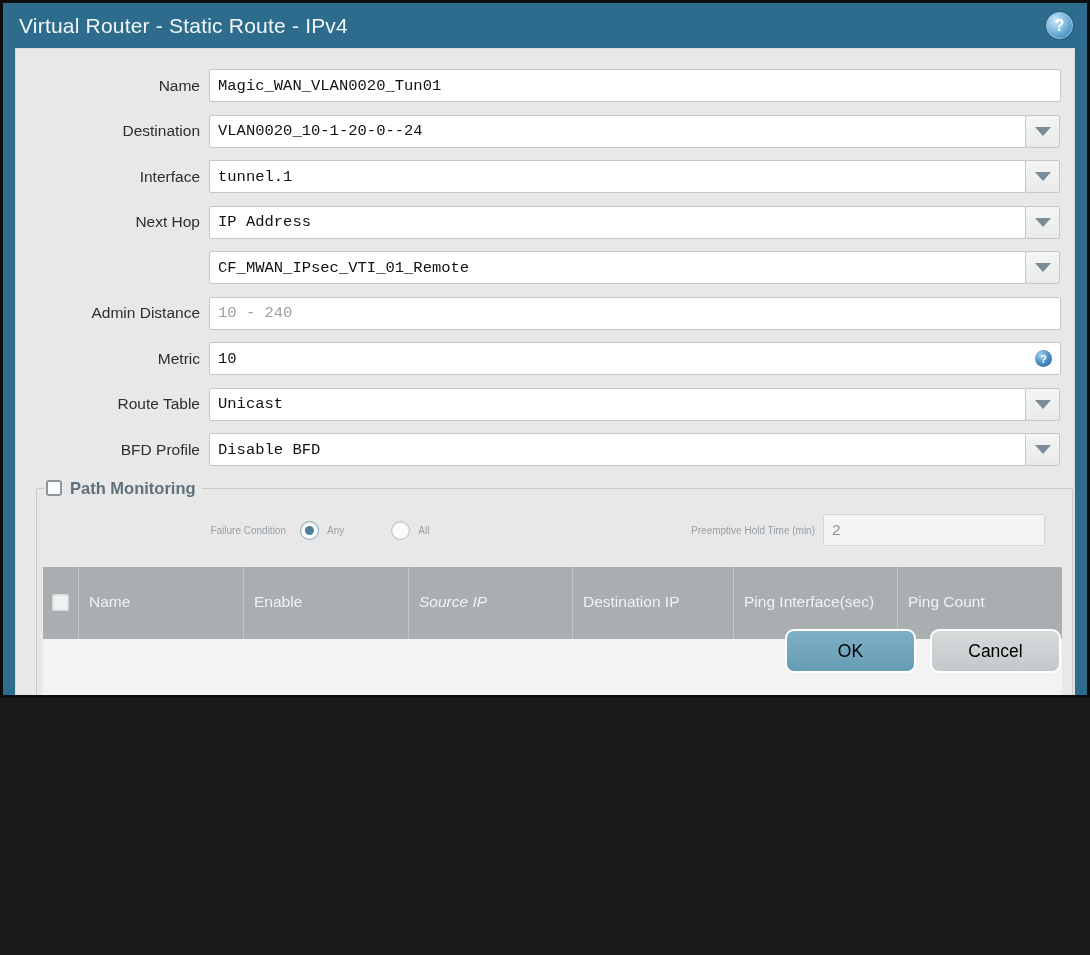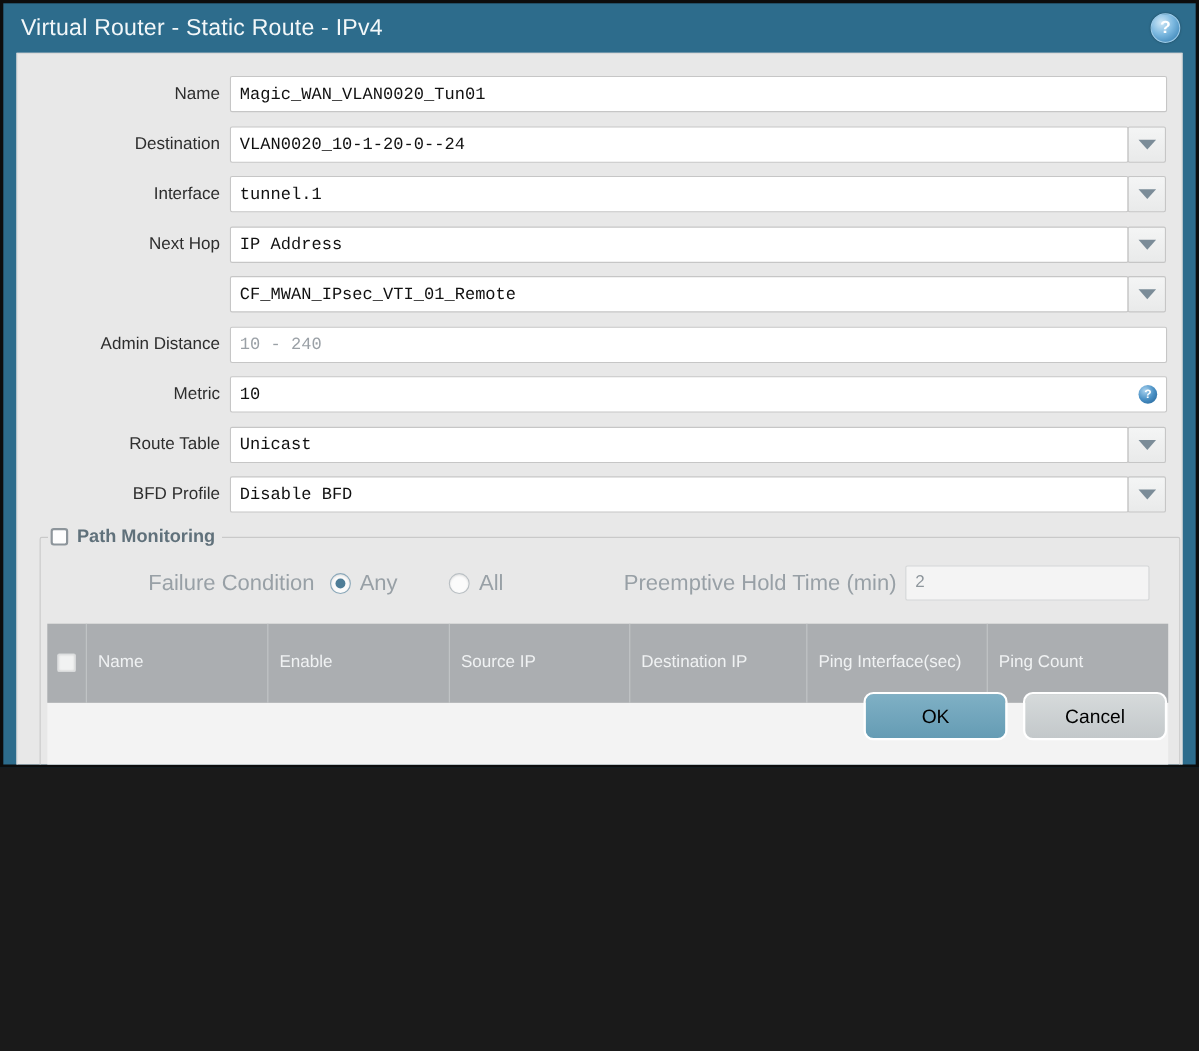--- a/index.html
+++ b/index.html
@@ -44,42 +44,42 @@
 
   
   fieldset.pm{ margin:12px 10px 0 20px; border:1px solid #c9c9c9; border-radius:2px;
     padding:0 10px 16px 5px; }
   fieldset.pm legend{ margin-left:2px; padding:0 6px 0 2px; display:flex; align-items:center; gap:8px; }
   .pm-title{ color:#60717b; font-weight:bold; font-size:16.5px; }
   .checkbox{ width:16px; height:16px; background:#fdfdfd; border:2px solid #8d959b;
     border-radius:3px; cursor:pointer; }
 
   .cond-row{ display:flex; align-items:center; margin-top:16px; height:33px; }
-  .dis{ color:#98a0a6; font-size:20px; }
+  .dis{ color:#98a0a6; font-size:10px; }
   .fc-label{ width:258px; text-align:right; padding-right:14px; }
   .radio{ width:19px; height:19px; border-radius:50%; background:#fbfbfb;
     border:1px solid #b9bfc3; margin-right:8px; cursor:pointer; position:relative;
     box-shadow:inset 0 1px 2px rgba(0,0,0,.12); }
   .radio.checked{ border-color:#8aa7b8; }
   .radio.checked::after{ content:""; position:absolute; left:4px; top:4px; width:9px; height:9px;
     border-radius:50%; background:#4e7d97; }
   .radio-gap{ width:47px; }
   .spacer{ flex:1; }
   .pm-label{ padding-right:8px; }
   input.pm-input{ width:222px; height:32px; border:1px solid #d4d6d7; border-radius:2px;
     background:#f4f4f4; color:#8e969c; font-size:15.5px; padding:0 8px; margin-right:17px;
     font-family:"Liberation Sans","DejaVu Sans",sans-serif; outline:none; }
 
   
   .pm-table{ margin:20px 0 0 1px; width:1019px; }
   .thead{ display:flex; background:#abaeb1; height:72px; }
   .th{ display:flex; align-items:center; padding:6px 10px; color:#f0f2f3; font-size:15.5px;
     border-left:1px solid #c3c6c8; line-height:1.35; }
   .th.cbcol{ width:35px; border-left:none; justify-content:center; padding:0; }
-  .th.c1{ width:165px; } .th.c2{ width:165px; } .th.c3{ width:164px; }
+  .th.c1{ width:165px; } .th.c2{ width:165px; } .th.c3{ width:164px;font-style:italic; }
   .th.c4{ width:161px; } .th.c5{ width:164px; } .th.c6{ width:165px; }
   .hdr-checkbox{ width:17px; height:17px; background:#f1f2f2; border:1px solid #d8dadb;
     border-radius:2px; box-shadow:inset 0 0 2px rgba(0,0,0,.2); cursor:pointer; }
   .tbody{ height:150px; background:#f3f3f3; }
   .tfoot{ height:43px; background:#abaeb1; display:flex; align-items:center;
     padding-left:12px; gap:28px; }
   .tbl-btn{ display:flex; align-items:center; gap:8px; cursor:pointer; }
   .icon-sq{ width:23px; height:23px; border-radius:5px; display:flex; align-items:center;
     justify-content:center; font-weight:bold; }
   .plus{ background:linear-gradient(#fbfcf7,#eef1e3); border:1px solid #ccd3b8;

